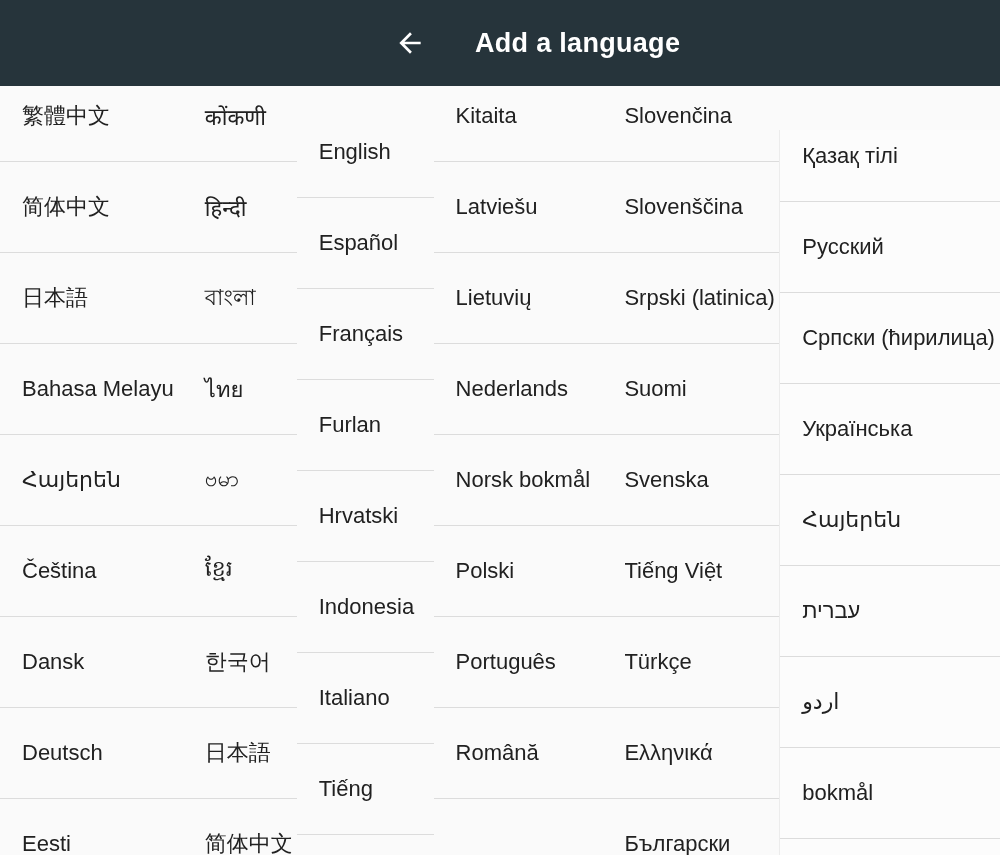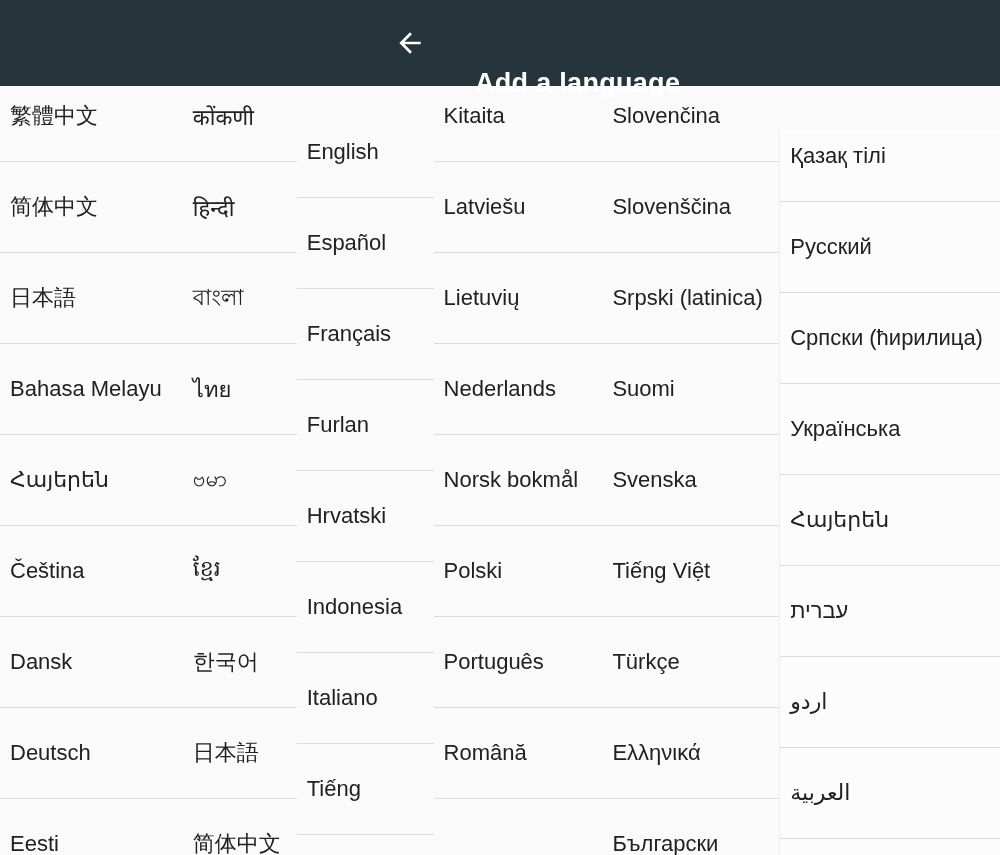--- a/index.html
+++ b/index.html
@@ -25,21 +25,20 @@
   }
   .back-btn svg{width:32px;height:32px;display:block;}
   .app-title{
     position:absolute;left:475px;top:0;
     height:86px;line-height:86px;
     color:#ffffff;
     font-size:27px;
     font-weight:700;
     letter-spacing:0.3px;
     white-space:nowrap;
-    margin-top:40px;
   }
   
   .grid{
     position:absolute;top:86px;left:0;
     width:1000px;height:769px;
     display:flex;
     overflow:hidden;
   }
   .col{overflow:hidden;}
   .col-0{width:183px;}
@@ -48,21 +47,21 @@
   .col-3{width:169px;}
   .col-4{width:177px;}
   .col-5{width:220px;background:#fcfcfc;border-left:1px solid #ececec;margin-top:44px;}
   
   .col .cell:first-child{margin-top:-15px;}
   .col-5 .cell:first-child{margin-top:-19px;}
   .cell{
     box-sizing:border-box;
     height:91px;
     display:flex;align-items:center;
-    padding-left:10px;padding-right:6px;
+    padding-left:22px;padding-right:6px;
     border-bottom:1px solid #dcdcdc;
     font-size:22px;
     color:#212121;
     white-space:nowrap;
     cursor:pointer;
   }
 </style>
 </head>
 <body>
 
@@ -135,18 +134,18 @@
         <div class="cell">Български</div>
       </div>
       <div class="col col-5">
         <div class="cell">Қазақ тілі</div>
         <div class="cell">Русский</div>
         <div class="cell">Српски (ћирилица)</div>
         <div class="cell">Українська</div>
         <div class="cell">Հայերեն</div>
         <div class="cell">עברית</div>
         <div class="cell">اردو</div>
-        <div class="cell">العربية</div>
+        <div class="cell">bokmål</div>
         <div class="cell">فارسی</div>
       </div>
     </div>
 
 </div>
 
 </body></html>

